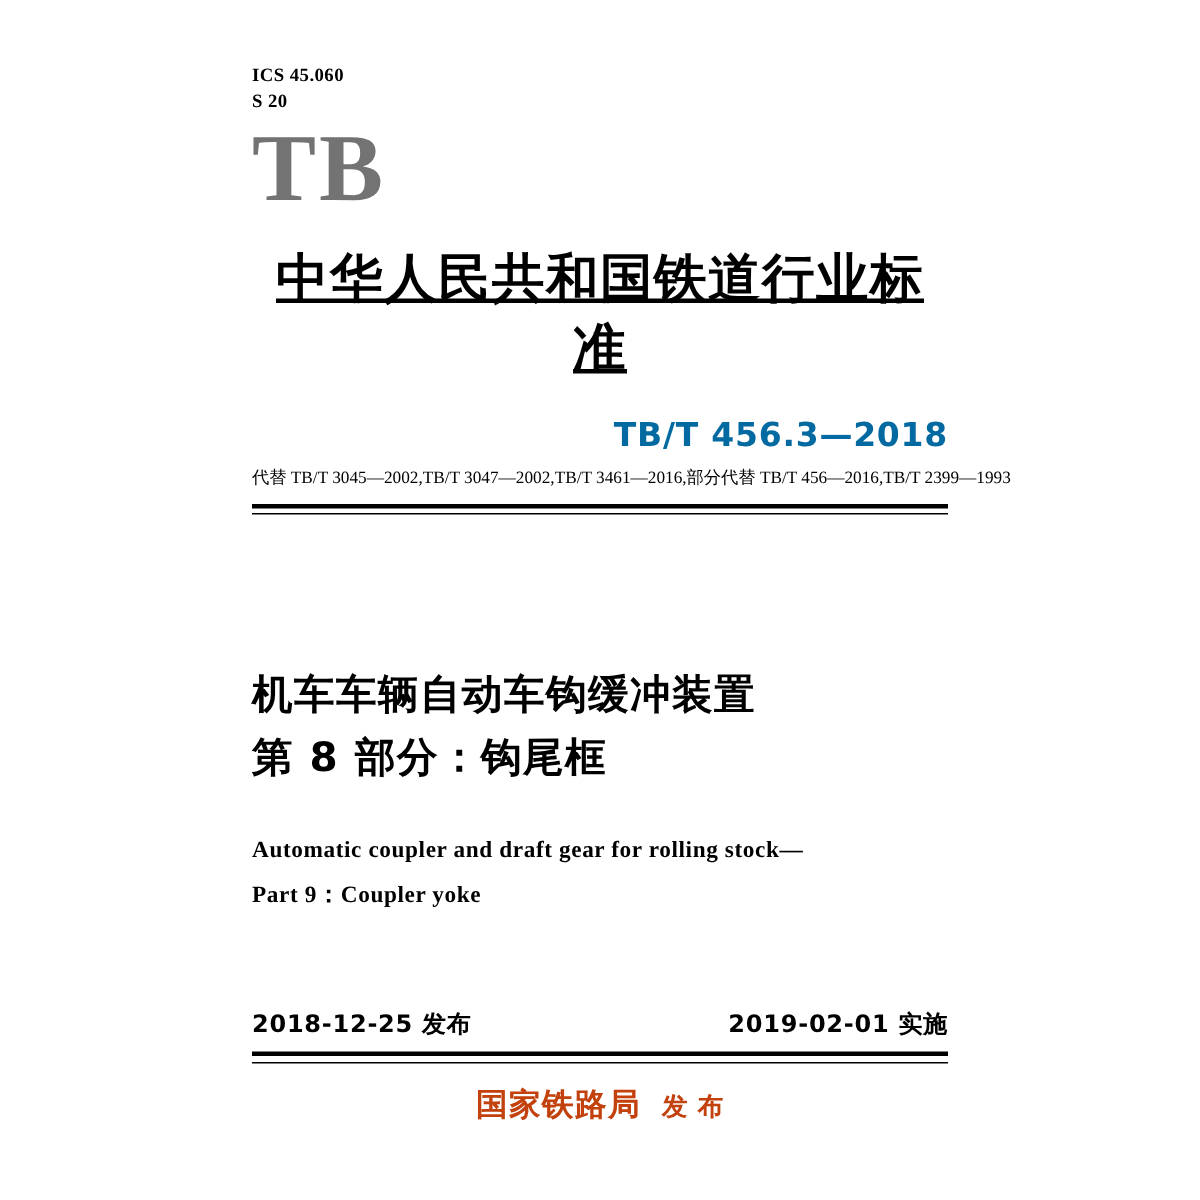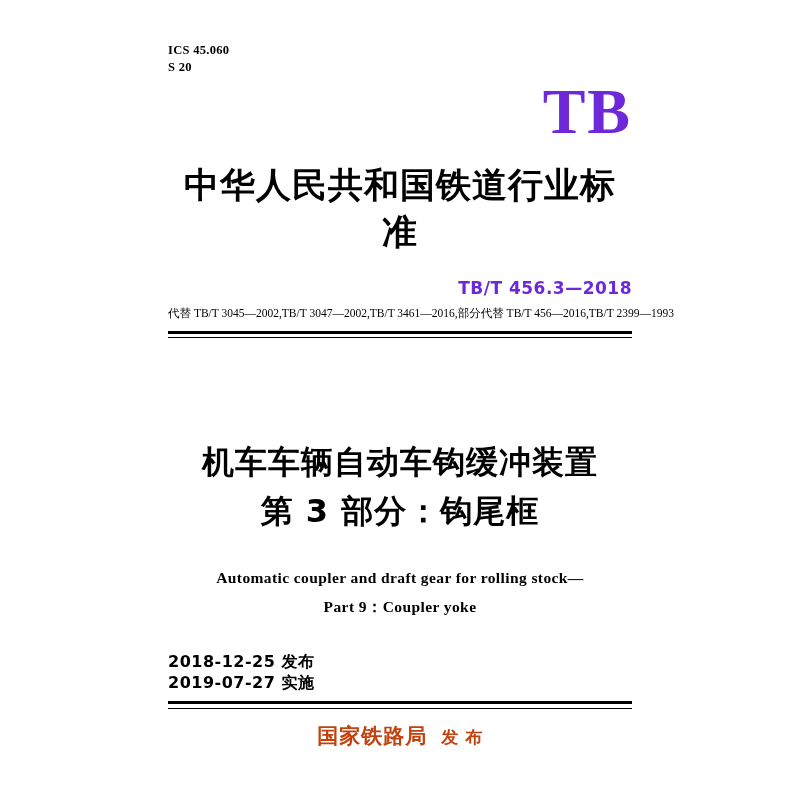--- a/index.html
+++ b/index.html
@@ -34,50 +34,51 @@
     font-weight: bold;
     font-size: 12.5px;
     line-height: 1.35;
     letter-spacing: 0.3px;
     color: #000;
   }
   .ics-block div { white-space: nowrap; }
 
   
   .tb-logo {
-    text-align: right;
+    text-align: left;
     font-family: "Liberation Serif", serif;
     font-weight: bold;
     font-size: 64px;
     line-height: 1;
     letter-spacing: 2px;
     margin-top: 4px;
-    color: #6d28d9;
+    color: #737373;
   }
 
   
   .std-title {
     text-align: center;
     font-family: "DejaVu Sans", sans-serif;
     font-weight: bold;
     font-size: 35px;
     letter-spacing: 1px;
     margin-top: 18px;
     color: #000;
+    text-decoration: underline;
   }
 
   
   .std-no {
     text-align: right;
     font-family: "DejaVu Sans", sans-serif;
     font-weight: bold;
-    font-size: 17px;
+    font-size: 22px;
     letter-spacing: 0.5px;
     margin-top: 22px;
-    color: #6d28d9;
+    color: #0369a1;
   }
 
   
   .replaces {
     text-align: right;
     font-family: "Liberation Serif", serif;
     font-size: 11.5px;
     margin-top: 8px;
     color: #000;
     white-space: nowrap;
@@ -88,34 +89,34 @@
     border-top: 3px solid #000;
     margin-top: 10px;
   }
   .rule-thin {
     border-top: 1px solid #000;
     margin-top: 3px;
   }
 
   
   .doc-title {
-    text-align: center;
-    font-family: "DejaVu Sans", sans-serif;
-    font-weight: bold;
-    font-size: 32px;
+    text-align: left;
+    font-family: "DejaVu Sans", sans-serif;
+    font-weight: bold;
+    font-size: 27px;
     line-height: 1.55;
     letter-spacing: 1px;
     margin-top: 100px;
     color: #000;
   }
   .doc-title .line2 { display: block; }
 
   
   .doc-title-en {
-    text-align: center;
+    text-align: left;
     font-family: "Liberation Serif", serif;
     font-weight: bold;
     font-size: 15.5px;
     line-height: 1.9;
     letter-spacing: 0.4px;
     margin-top: 26px;
     color: #000;
   }
   .doc-title-en .line2 { display: block; }
 
@@ -126,21 +127,20 @@
     right: 0;
     bottom: 66px;
     display: flex;
     justify-content: space-between;
     align-items: baseline;
     font-family: "DejaVu Sans", sans-serif;
     font-weight: bold;
     font-size: 16px;
     letter-spacing: 0.5px;
     color: #000;
-    flex-direction: column;
   }
   .dates .date-cn { font-family: "DejaVu Sans", sans-serif; }
 
   .bottom-rule-thick {
     position: absolute;
     left: 0;
     right: 0;
     bottom: 56px;
     border-top: 3px solid #000;
   }
@@ -187,31 +187,31 @@
 
     <div class="std-no">TB/T 456.3—2018</div>
 
     <div class="replaces">代替 TB/T 3045—2002,TB/T 3047—2002,TB/T 3461—2016,部分代替 TB/T 456—2016,TB/T 2399—1993</div>
 
     <div class="rule-thick"></div>
     <div class="rule-thin"></div>
 
     <div class="doc-title">
       <span>机车车辆自动车钩缓冲装置</span>
-      <span class="line2">第 3 部分：钩尾框</span>
+      <span class="line2">第 8 部分：钩尾框</span>
     </div>
 
     <div class="doc-title-en">
       <span>Automatic coupler and draft gear for rolling stock—</span>
       <span class="line2">Part 9：Coupler yoke</span>
     </div>
 
     <div class="dates">
       <span class="date-cn">2018-12-25 发布</span>
-      <span class="date-cn">2019-07-27 实施</span>
+      <span class="date-cn">2019-02-01 实施</span>
     </div>
 
     <div class="bottom-rule-thick"></div>
     <div class="bottom-rule-thin"></div>
 
     <div class="issuer">
       <span>国家铁路局</span><span class="issue-word">发 布</span>
     </div>
 
   </div>

